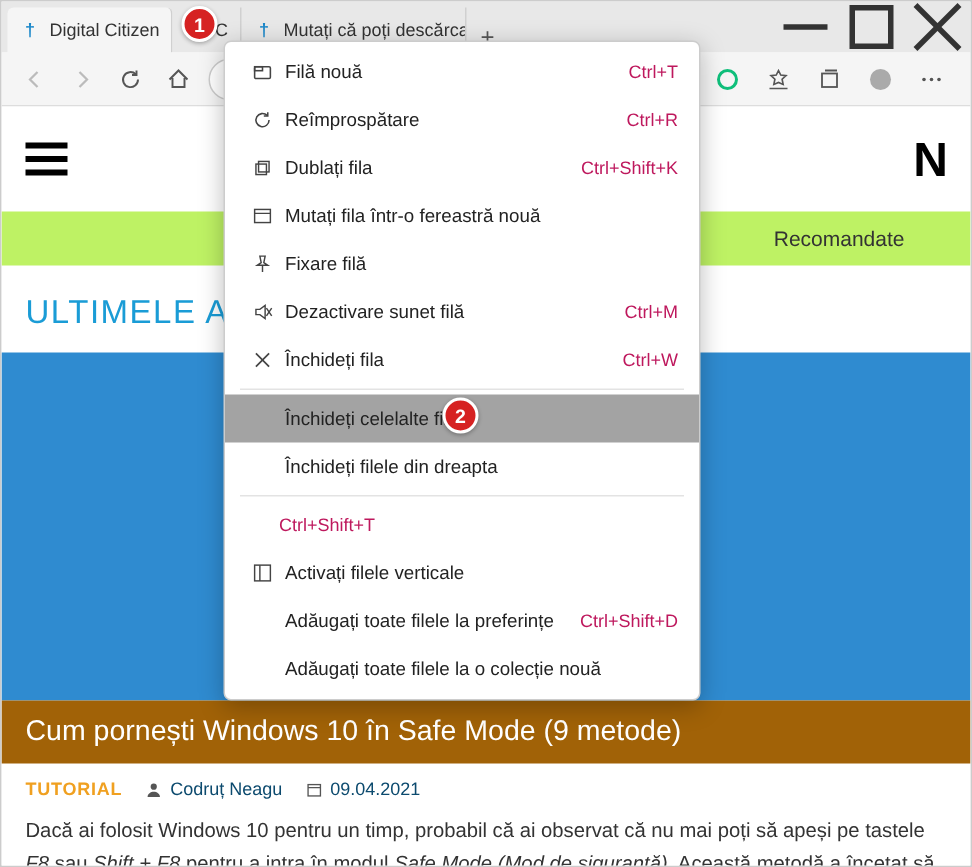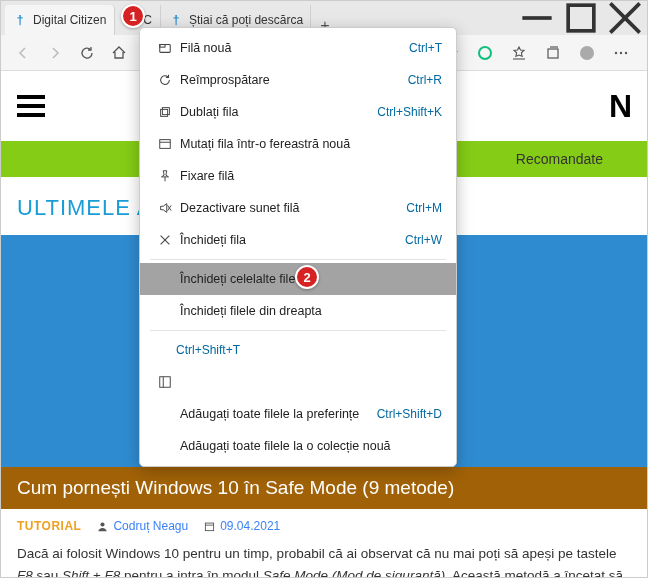--- a/index.html
+++ b/index.html
@@ -23,41 +23,41 @@
   .tbtn.disabled { color: #bbb; }
   .addr { flex: 1; height: 28px; margin: 0 4px; background: #fff; border: 1px solid #ccc; border-radius: 14px; }
   .addr-actions { display: flex; align-items:center; gap:2px; padding-right:4px;}
 
   
   .page { position: relative; background: #fff; }
   .header { height: 70px; display: flex; align-items: center; justify-content: space-between; padding: 0 16px; }
   .hamburger { width: 28px; height: 22px; display: flex; flex-direction: column; justify-content: space-between; }
   .hamburger span { height: 4px; background: #000; }
   .logo { font-weight: 900; font-size: 32px; letter-spacing: -1px; }
-  .subnav { background: #84cc16; display: flex; }
+  .subnav { background: #bef264; display: flex; }
   .subnav .cell { padding: 10px 24px; font-size: 14px; color: #333; }
   .subnav .last { margin-left: auto; margin-right: 20px; }
   .section-title { color: #1a9cd6; font-size: 22px; font-weight: 300; padding: 18px 16px 14px; letter-spacing: 1px; }
   .hero { background: #2f8bd0; color: #fff; padding: 0 16px; height: 232px; display:flex; flex-direction:column; justify-content:flex-end;}
   .hero-lines { font-size: 13px; line-height: 1.7; padding-bottom: 8px; padding-left: 140px;}
   .article-title { background: #a16207; color: #fff; padding: 10px 16px; font-size: 19px; font-weight: 300; }
   .meta { display: flex; gap: 16px; padding: 10px 16px; font-size: 12px; }
   .meta .cat { color: #f0a020; font-weight: 600; letter-spacing: 0.5px; }
-  .meta .author, .meta .date { color: #3b82f6; display: flex; align-items: center; gap: 5px; }
+  .meta .author, .meta .date { color: #0c4a6e; display: flex; align-items: center; gap: 5px; }
   .body-text { padding: 0 16px 20px; font-size: 13.5px; color: #333; line-height: 1.6; }
   .body-text em { font-style: italic; }
 
   
-  .ctxmenu { position: absolute; top: 26px; left: 138px; width: 318px; background: #fff; border: 1px solid #ccc; border-radius: 5px; box-shadow: 0 4px 16px rgba(0,0,0,.25); padding: 4px 0; z-index: 50; }
+  .ctxmenu { position: absolute; top: 26px; left: 148px; width: 318px; background: #fff; border: 1px solid #ccc; border-radius: 5px; box-shadow: 0 4px 16px rgba(0,0,0,.25); padding: 4px 0; z-index: 50; }
   .ctxitem { display: flex; align-items: center; height: 32px; padding: 0 14px; font-size: 12.5px; color: #222; }
   .ctxitem.hover { background: #a3a3a3; }
   .ctxitem .cicon { width: 22px; display: flex; justify-content: center; color: #444; }
   .ctxitem .cicon svg { width: 14px; height: 14px; }
   .ctxitem .clabel { flex: 1; padding-left: 4px; }
-  .ctxitem .shortcut { color: #0369a1; font-size: 12px; }
+  .ctxitem .shortcut { color: #be185d; font-size: 12px; }
   .ctxsep { height: 1px; background: #e3e3e3; margin: 3px 10px; }
 
   
   .badge { position: absolute; width: 24px; height: 24px; border-radius: 50%; background: #d62222; border: 2px solid #fff; color: #fff; font-weight: 700; font-size: 13px; display: flex; align-items: center; justify-content: center; z-index: 60; box-shadow: 0 1px 3px rgba(0,0,0,.3); }
 
   .star-filled { color:#0b69d0; }
 </style>
 </head>
 <body>
 
@@ -66,21 +66,21 @@
     <div class="tab active">
       <span class="favicon">†</span>
       <span>Digital Citizen</span>
     </div>
     <div class="tab" style="max-width:70px;">
       <span class="favicon" style="color:#888">•</span>
       <span>C</span>
     </div>
     <div class="tab" style="max-width:150px;">
       <span class="favicon">†</span>
-      <span>Știai că poți descărca</span>
+      <span>Mutați că poți descărca</span>
       <span class="close">✕</span>
     </div>
     <div class="newtab">+</div>
   </div>
   <div class="wincontrols">
     <div class="winbtn">
         <svg viewBox="0 0 12 12">
           <line x1="2" y1="6" x2="10" y2="6" stroke="currentColor" stroke-width="1"></line>
         </svg>
       </div>
@@ -292,20 +292,21 @@
       <span class="cicon"></span>
       <span class="shortcut">Ctrl+Shift+T</span>
     </div>
     <div class="ctxitem">
       <span class="cicon">
         <svg viewBox="0 0 16 16">
           <rect x="2" y="2" width="12" height="12" fill="none" stroke="currentColor" stroke-width="1.1"></rect>
           <line x1="6" y1="2" x2="6" y2="14" stroke="currentColor" stroke-width="1.1"></line>
         </svg>
       </span>
+      <span class="clabel">Activați filele verticale</span>
       <span class="shortcut"></span>
     </div>
     <div class="ctxitem">
       <span class="cicon"></span>
       <span class="clabel">Adăugați toate filele la preferințe</span>
       <span class="shortcut">Ctrl+Shift+D</span>
     </div>
     <div class="ctxitem">
       <span class="cicon"></span>
       <span class="clabel">Adăugați toate filele la o colecție nouă</span>

